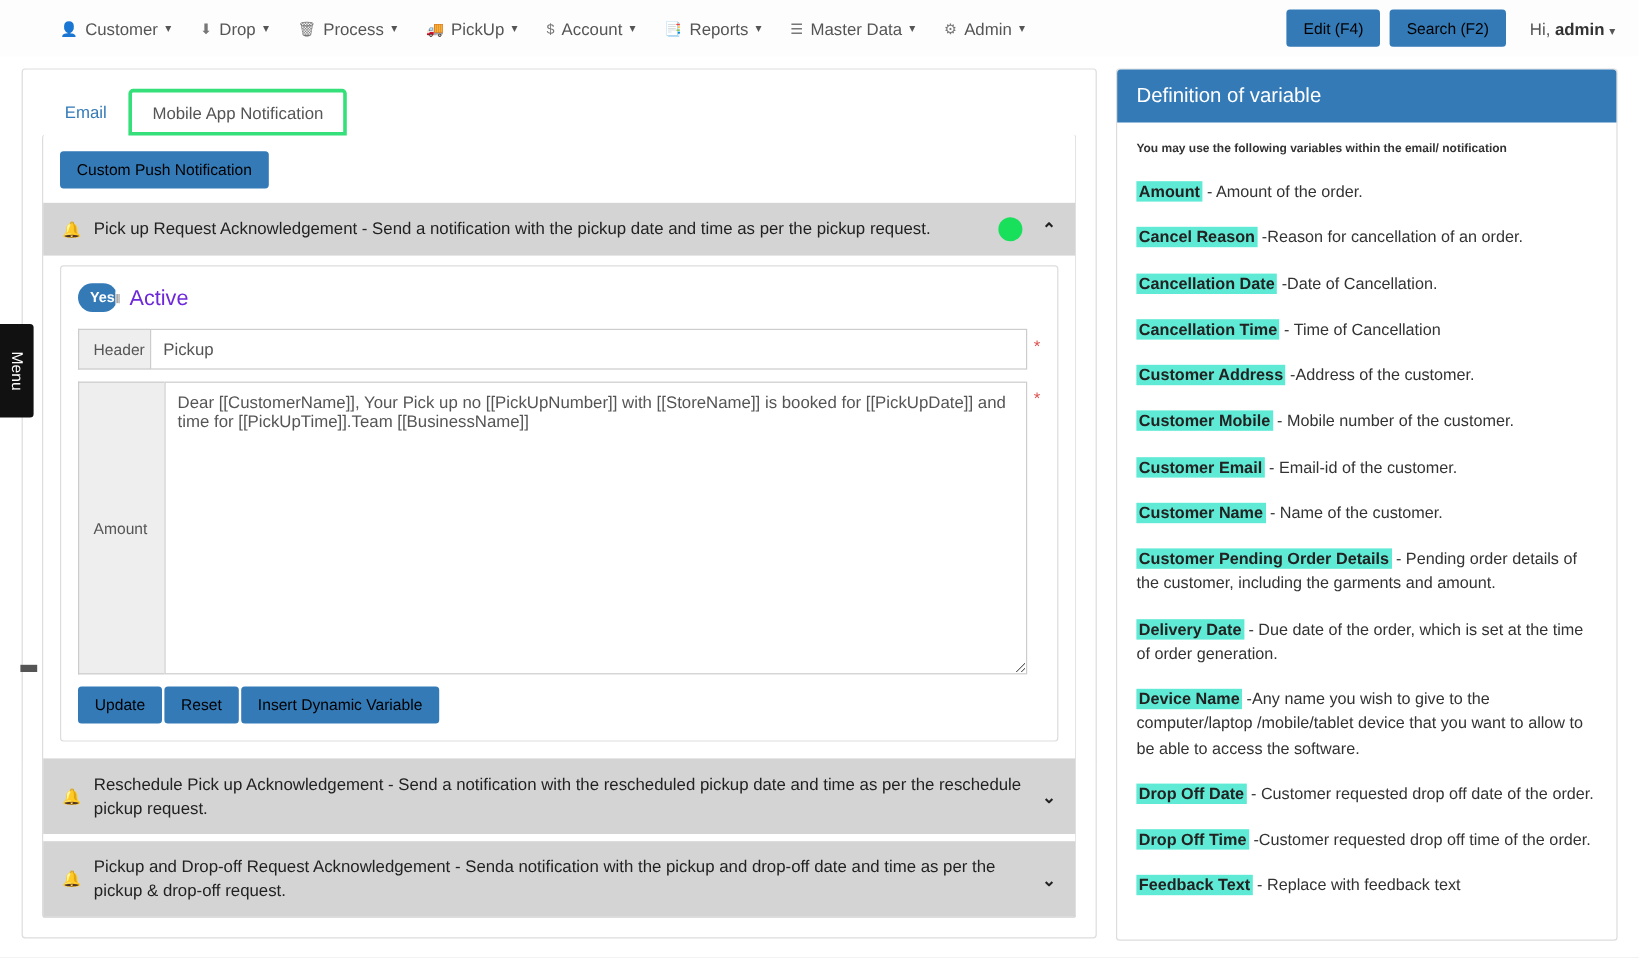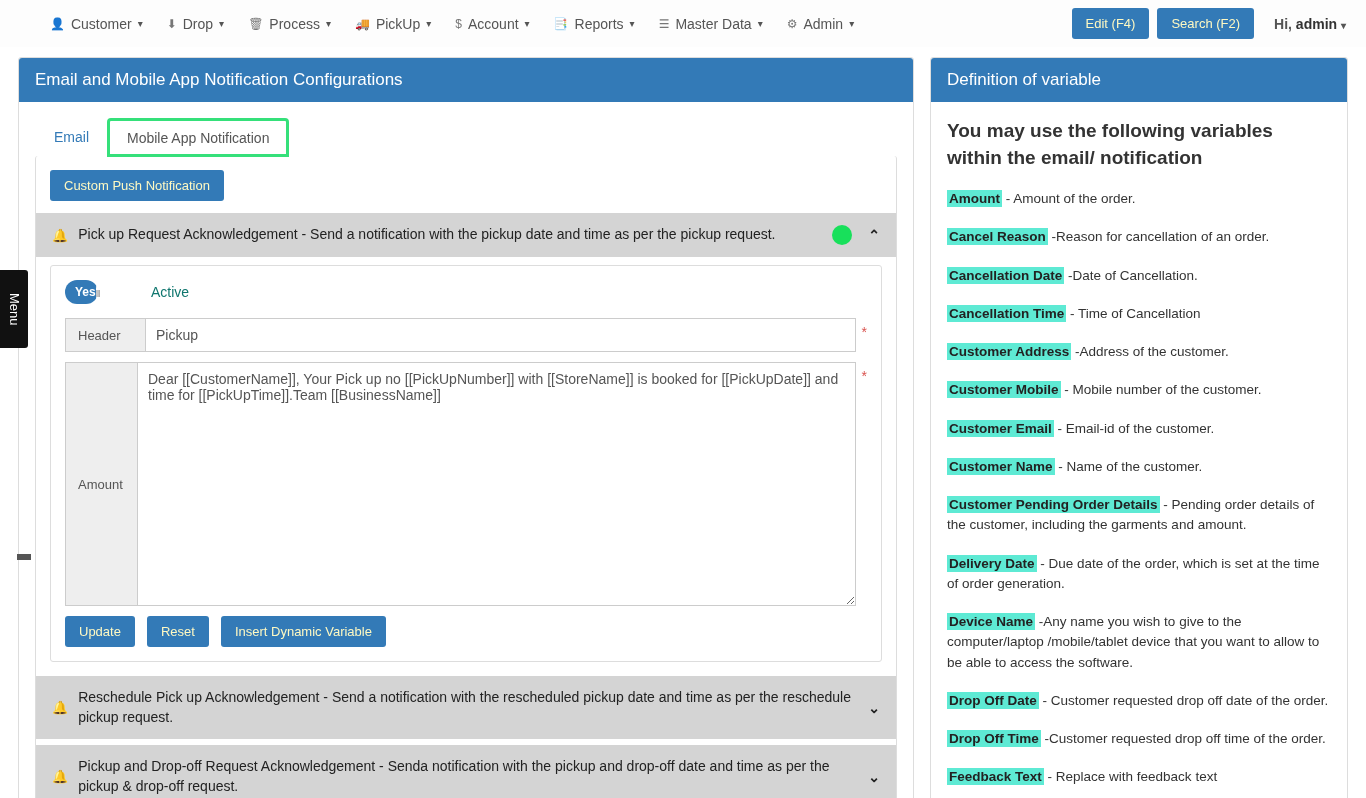--- a/index.html
+++ b/index.html
@@ -5,22 +5,22 @@
     * { box-sizing: border-box; margin: 0; padding: 0; }
     body { font-family: -apple-system, BlinkMacSystemFont, "Segoe UI", Helvetica, Arial, sans-serif; font-size: 14px; color: #333; background: #fff; }
     
     .topbar { display: flex; align-items: center; padding: 8px 20px 8px 40px; background: #fdfdfd; }
     .nav-items { display: flex; flex-wrap: wrap; gap: 4px; }
     .nav-item { display: inline-flex; align-items: center; gap: 6px; padding: 6px 10px; color: #555; cursor: pointer; font-size: 14px; }
     .nav-item .caret { font-size: 10px; }
     .nav-icon { color: #777; font-size: 12px; }
     .top-right { margin-left: auto; display: flex; align-items: center; gap: 8px; }
     .btn { padding: 8px 14px; border: none; border-radius: 3px; cursor: pointer; font-size: 13px; }
-    .btn-primary { background: #337ab7; color: #fef9c3; }
-    .user-greet { color: #555; margin-left: 12px; font-weight: bold; }
+    .btn-primary { background: #337ab7; color: #000000; }
+    .user-greet { color: #555; margin-left: 12px; }
     .user-greet b { color: #333; }
     
     .side-menu-tab {
       position: fixed; left: 0; top: 270px; width: 28px; height: 78px;
       background: #111; color: #fff; writing-mode: vertical-rl;
       text-align: center; line-height: 28px; font-size: 13px; border-radius: 0 3px 3px 0; z-index: 100;
     }
     .side-handle {
       position: fixed; left: 17px; top: 554px; width: 14px; height: 6px; background: #555; z-index: 100;
     }
@@ -57,41 +57,41 @@
     .acc-content { background: #fff; border: 1px solid #ddd; margin: 8px 14px 14px 14px; border-radius: 3px; padding: 14px; }
     
     .toggle-row { display: flex; align-items: center; gap: 10px; margin-bottom: 14px; }
     .toggle {
       display: inline-flex; align-items: center; background: #337ab7; color: #fff;
       border-radius: 14px; padding: 3px 3px 3px 10px; font-size: 12px; font-weight: bold;
       position: relative; width: 33px; height: 24px;
     }
     .toggle-knob { background: #fff; width: 18px; height: 18px; border-radius: 50%; margin-left: auto; display: flex; align-items: center; justify-content: center; }
     .toggle-knob-lines { font-size: 8px; color: #aaa; letter-spacing: -1px; }
-    .active-label { font-size: 14px; color: #0f766e; margin-left: 43px; }
+    .active-label { font-size: 18px; color: #6d28d9; }
     
     .form-row { display: flex; margin-bottom: 10px; }
     .form-label {
-      background: #eee; border: 1px solid #ccc; padding: 8px 12px; width: 80px; flex-shrink: 0;
+      background: #eee; border: 1px solid #ccc; padding: 8px 12px; width: 60px; flex-shrink: 0;
       color: #555; font-size: 13px; display: flex; align-items: center; border-right: none; 
     }
     .form-label.tall { width: 72px; }
     .form-input {
       flex: 1; border: 1px solid #ccc; padding: 8px 10px; font-size: 14px; color: #555;
       font-family: inherit; outline: none;
     }
     .form-textarea {
       flex: 1; border: 1px solid #ccc; padding: 8px 10px; font-size: 14px; color: #555;
       font-family: inherit; resize: vertical; height: 244px;
     }
     .req-star { color: #d9534f; margin-left: 6px; font-size: 14px; align-self: flex-start; padding-top: 6px; }
     
-    .btn-row { display: flex; gap: 12px; margin-top: 2px; }
-    
-    .var-intro { font-weight: bold; margin-bottom: 18px; font-size: 19px; line-height: 1.4; }
+    .btn-row { display: flex; gap: 2px; margin-top: 2px; }
+    
+    .var-intro { font-weight: bold; margin-bottom: 18px; font-size: 10px; line-height: 1.4; }
     .var-item { margin-bottom: 18px; font-size: 13.5px; line-height: 1.5; }
     .var-name {
       background: #5eead4; padding: 1px 2px; font-weight: bold; color: #222;
     }
     .var-desc { color: #333; }
     
     .acc-head-compact { padding: 12px 16px; }
   </style>
 </head>
 <body>
@@ -149,21 +149,20 @@
       <span>Hi,</span>
       <b>admin</b>
       <span class="caret" style="font-size:10px;">▾</span>
     </span>
   </div>
 </div>
 
 <div class="page-body">
   <div class="left-col">
     <div class="panel">
-      <div class="panel-heading">Email and Mobile App Notification Configurations</div>
       <div class="panel-body">
         <div class="tabs">
           <div class="tab">Email</div>
           <div class="tab active highlight">Mobile App Notification</div>
         </div>
         <div class="well">
           <button class="btn btn-primary custom-push-btn">Custom Push Notification</button>
           
           <div class="accordion-item">
             <div class="acc-head">

